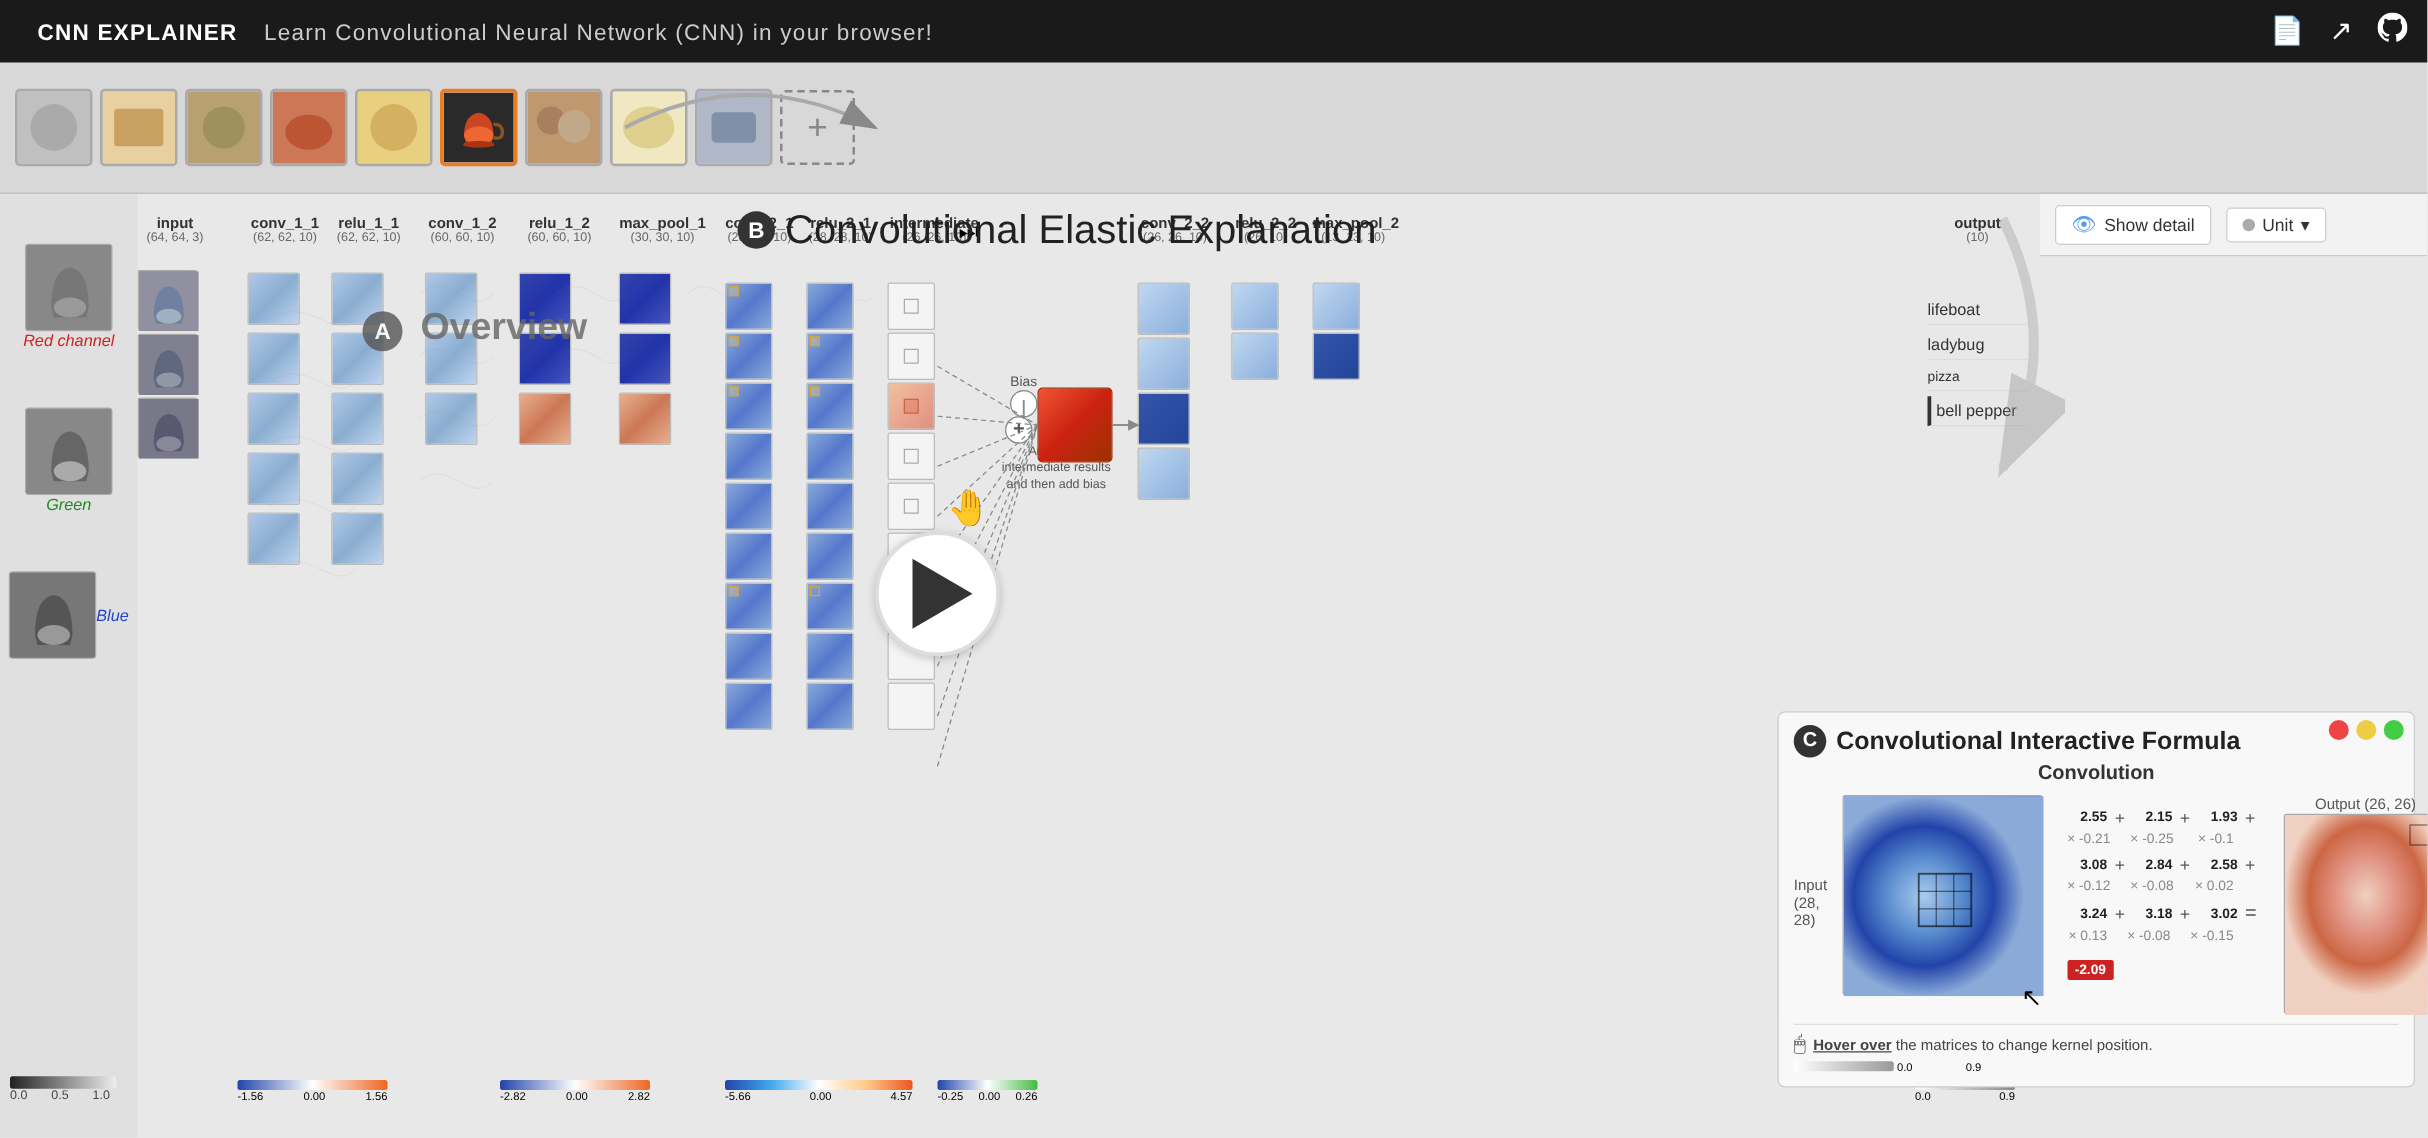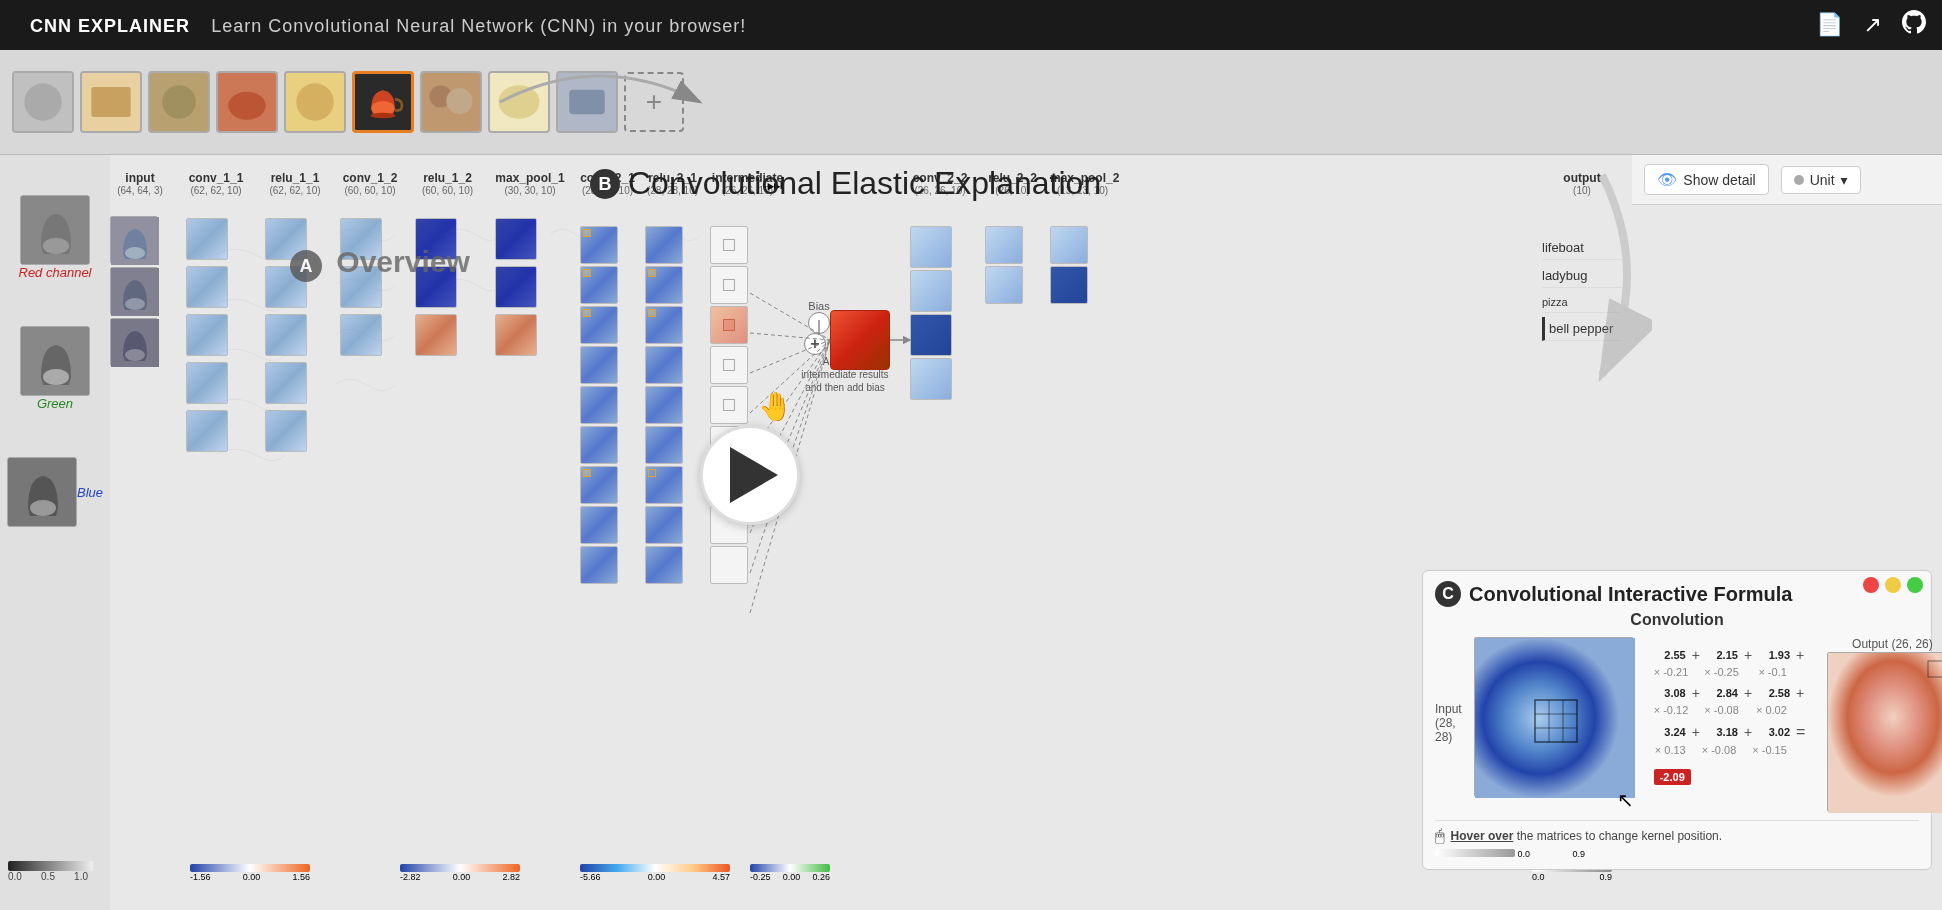--- a/index.html
+++ b/index.html
@@ -566,21 +566,21 @@
         <div style="width:48px;height:48px;background:linear-gradient(135deg,#888,#666);border:1px solid #aaa;border-radius:2px;">
           <svg width="48" height="48" viewBox="0 0 48 48">
               <rect fill="#787888" width="48" height="48"></rect>
               <path d="M12,36 Q12,14 24,12 Q36,14 36,36 L34,42 L14,42 Z" fill="#585870"></path>
               <ellipse cx="24" cy="36" rx="10" ry="6" fill="#888898"></ellipse>
             </svg>
         </div>
       </div>
     </div>
 
-    <div style="position:absolute;top:8px;left:76px;width:60px;">
+    <div style="position:absolute;top:8px;left:88px;width:60px;">
       <div class="layer-label">conv_1_1</div>
       <div class="layer-sublabel">(62, 62, 10)</div>
       <div style="margin-top:20px;display:flex;flex-direction:column;gap:2px;">
         <div class="layer-thumb blue-tint"></div>
         <div class="layer-thumb blue-tint"></div>
         <div class="layer-thumb blue-tint"></div>
         <div class="layer-thumb blue-tint"></div>
         <div class="layer-thumb blue-tint"></div>
       </div>
     </div>

